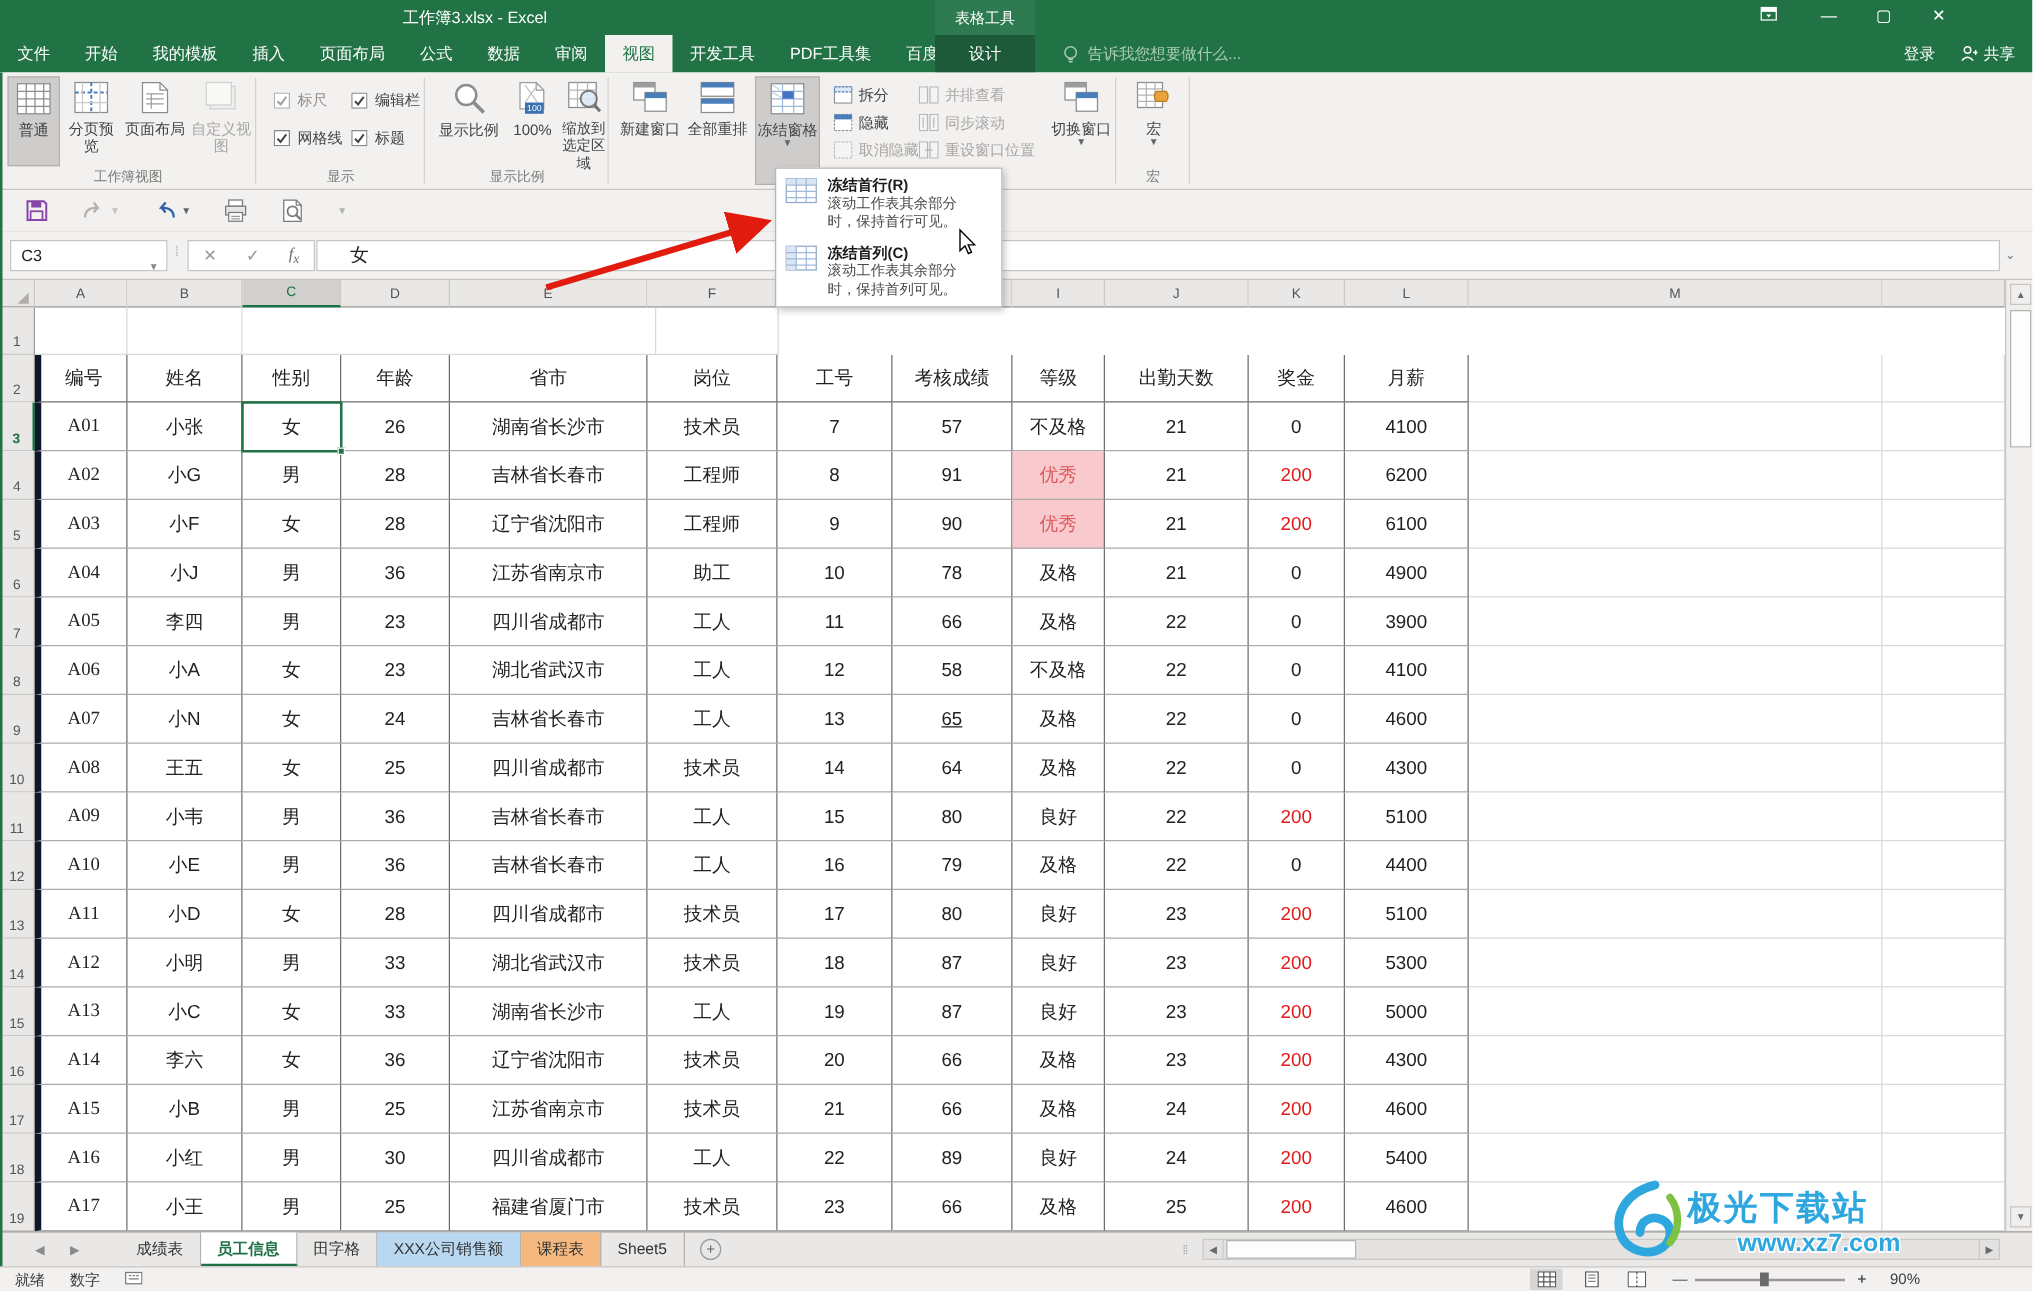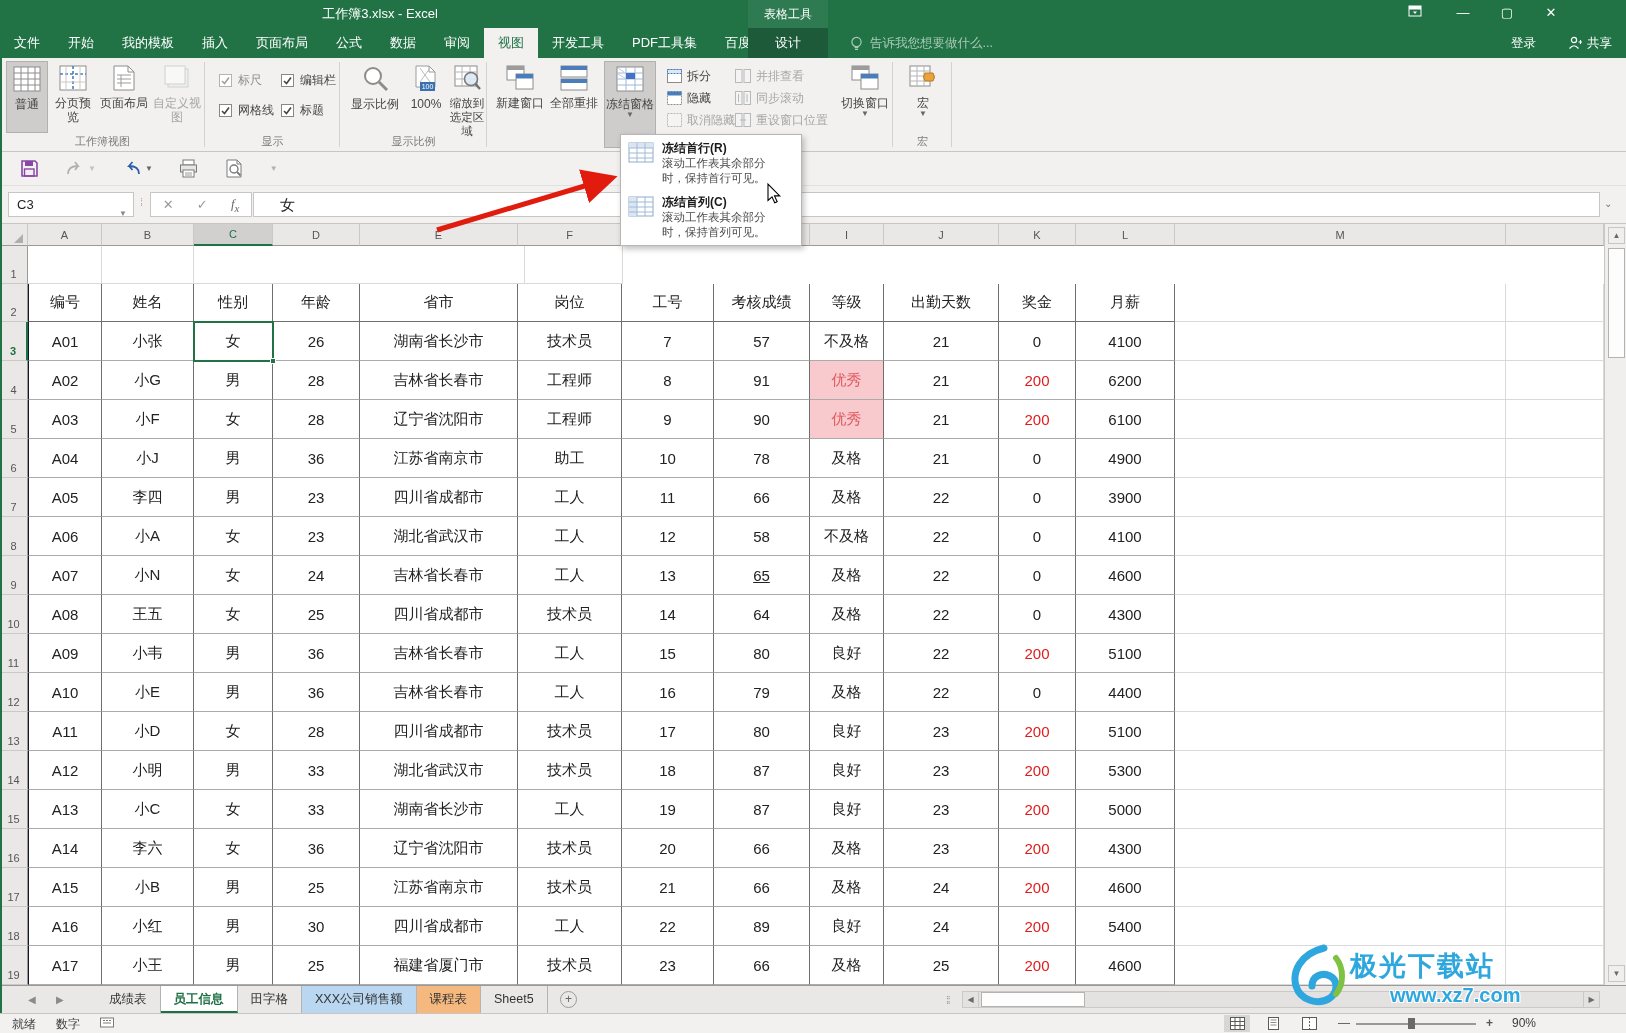--- a/index.html
+++ b/index.html
@@ -12,21 +12,21 @@
   #title-text { left:0; top:0; width:760px; height:28px; text-align:center; line-height:28px; color:#fff; font-size:13px; }
   #ctx-tool { left:748px; top:0; width:80px; height:28px; background:#2e7b52; color:#fff; font-size:12px; text-align:center; line-height:28px; }
   .winbtn { top:0; width:34px; height:28px; color:#fff; text-align:center; line-height:26px; font-size:13px; }
 
   
   #tabrow { left:0; top:28px; width:1626px; height:30px; background:#217346; display:flex; align-items:stretch; }
   .rtab { color:#fff; font-size:13px; line-height:30px; padding:0 14px; white-space:nowrap; }
   .rtab.active { background:#f2f1f0; color:#217346; }
   #ctx-tab { position:absolute; left:748px; top:0; width:80px; height:30px; background:#1c5a39; color:#fff; text-align:center; line-height:30px; font-size:13px; }
   #tellme { position:absolute; left:850px; top:0; height:30px; display:flex; align-items:center; color:#a9cab6; font-size:12.5px; gap:7px; }
-  #acct { position:absolute; right:14px; top:0; height:30px; display:flex; align-items:center; gap:32px; color:#fff; font-size:12.5px;margin-left:32px; }
+  #acct { position:absolute; right:14px; top:0; height:30px; display:flex; align-items:center; gap:20px; color:#fff; font-size:12.5px;margin-left:32px; }
 
   
   #ribbon { left:0; top:58px; width:1626px; height:94px; background:#f2f1f0; border-bottom:1px solid #c8c6c4; }
   .rgroup { position:absolute; top:0; height:93px; }
   .rgroup .glabel { position:absolute; bottom:2px; left:0; right:0; text-align:center; font-size:11px; color:#7a7a78; }
   .gsep { position:absolute; top:4px; bottom:4px; width:1px; background:#d4d2d0; }
   .bigbtn { position:absolute; top:3px; display:flex; flex-direction:column; align-items:center; font-size:12px; color:#444; padding-top:4px; text-align:center; line-height:14px; }
   .bigbtn.sel { background:#cfcdcc; border:1px solid #b3b1af; }
   .bigbtn.dis { color:#a8a6a4; }
   .bigbtn .bicon { margin-bottom:5px; }
@@ -50,21 +50,21 @@
   
   #grid { left:0; top:224px; width:1604px; height:761px; background:#fff; }
   .grow { display:flex; }
   .ch { background:#e9e8e7; border-right:1px solid #cbc9c7; border-bottom:1px solid #9c9a98; font-size:11px; color:#555; display:flex; align-items:center; justify-content:center; height:22px; }
   .ch.selcol { background:#d2d0cf; border-bottom:2px solid #1e7145; color:#1e7145; }
   .rh { background:#e9e8e7; border-right:1px solid #9c9a98; border-bottom:1px solid #cbc9c7; font-size:11px; color:#555; display:flex; align-items:flex-end; justify-content:center; padding-bottom:3px; }
   .rh.selrow { color:#1e7145; border-right:2px solid #1e7145; font-weight:bold; }
   .gcell { border-right:1px solid #d9d9d9; border-bottom:1px solid #d9d9d9; }
   .tcell { border-right:1px solid #6f6f6f; border-bottom:1px solid #ababab; display:flex; align-items:center; justify-content:center; font-size:15px; color:#222; }
   .tcell.bhead { border-bottom:1px solid #6f6f6f; }
-  .tcell.aleft { border-left:1px solid #0f172a; }
+  .tcell.aleft { border-left:5px solid #0f172a;font-family:Liberation Serif, serif; }
   .tcell.pink { background:#f8c9cd; color:#dd5a5e; }
   .tcell.red { color:#e21b1b; }
   .merged { border-left:1px solid #6f6f6f; border-right:1px solid #6f6f6f; border-bottom:1px solid #6f6f6f; position:relative; }
   .merged span { position:absolute; top:8px; right:555px; font-size:16px; white-space:nowrap; color:#222; }
   #selbox { left:193px; top:321px; width:81px; height:41px; border:2px solid #217346; pointer-events:none; }
   #selhandle { right:-4px; bottom:-4px; width:6px; height:6px; background:#217346; border:1px solid #fff; position:absolute; }
 
   
   #vsb { left:1604px; top:224px; width:22px; height:761px; background:#f0efee; border-left:1px solid #c8c6c4; }
   .sbtn { position:absolute; left:3px; width:17px; height:17px; background:#f0efee; border:1px solid #c8c6c4; color:#6a6a6a; font-size:8px; text-align:center; line-height:15px; }

